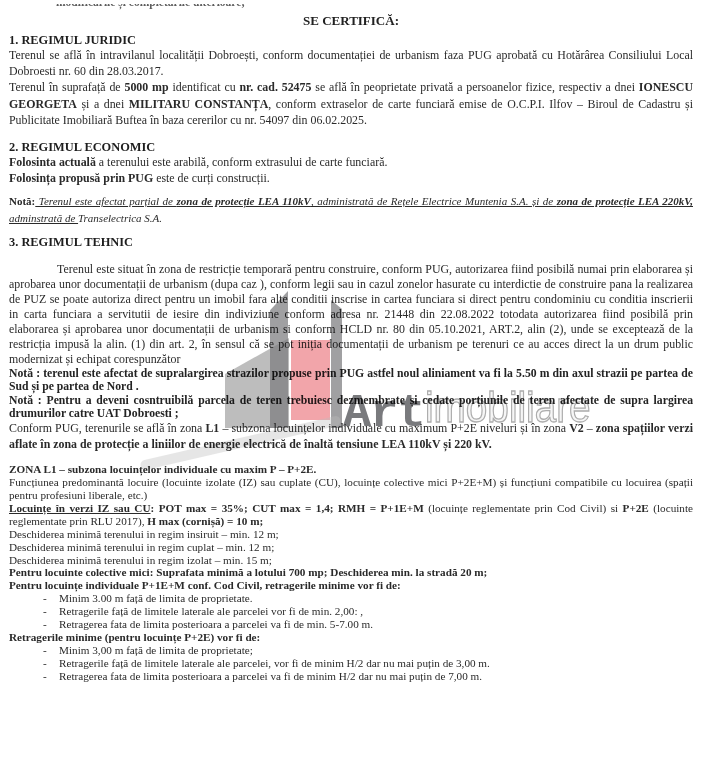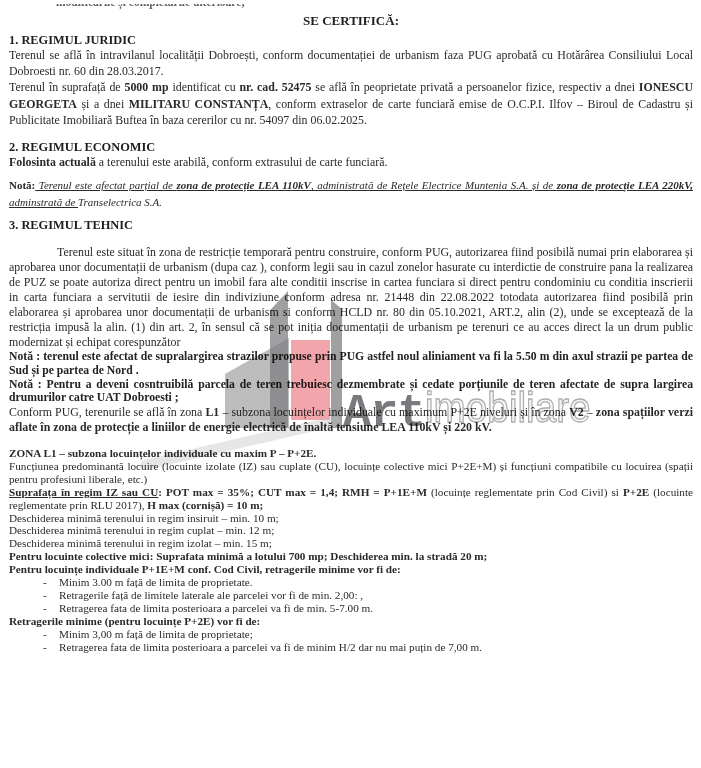--- a/index.html
+++ b/index.html
@@ -70,44 +70,46 @@
     </div>
 
     <div class="title">SE CERTIFICĂ:</div>
 
     <div class="h h-juridic">1. REGIMUL JURIDIC</div>
     <p class="body12">Terenul se află în intravilanul localității Dobroești, conform documentației de urbanism faza PUG aprobată cu Hotărârea Consiliului Local Dobroesti nr. 60 din 28.03.2017.</p>
     <p class="body12"><span>Terenul în suprafață de </span><span class="b">5000 mp</span><span> identificat cu </span><span class="b">nr. cad. 52475</span><span> se află în peoprietate privată a persoanelor fizice, respectiv a dnei </span><span class="b">IONESCU GEORGETA</span><span> și a dnei </span><span class="b">MILITARU CONSTANȚA</span><span>, conform extraselor de carte funciară emise de O.C.P.I. Ilfov – Biroul de Cadastru și Publicitate Imobiliară Buftea în baza cererilor cu nr. 54097 din 06.02.2025.</span></p>
 
     <div class="h h-economic">2. REGIMUL ECONOMIC</div>
     <p class="line12"><span class="b">Folosinta actuală</span><span> a terenului este arabilă, conform extrasului de carte funciară.</span></p>
+    <p class="line12"><span class="b">Folosința propusă prin PUG</span><span> este de curți construcții.</span></p>
 
     <p class="nota-eco"><span class="b">Notă:</span><span class="i u"> Terenul este afectat parțial de </span><span class="b i u">zona de protecție LEA 110kV</span><span class="i u">, administrată de Rețele Electrice Muntenia S.A. și de </span><span class="b i u">zona de protecție LEA 220kV,</span><span class="i u"> adminstrată de </span><span class="i">Transelectrica S.A.</span></p>
 
     <div class="h h-tehnic">3. REGIMUL TEHNIC</div>
     <p class="tehnic-para">Terenul este situat în zona de restricție temporară pentru construire, conform PUG, autorizarea fiind posibilă numai prin elaborarea și aprobarea unor documentații de urbanism (dupa caz ), conform legii  sau in cazul  zonelor hasurate cu interdictie de construire pana la realizarea de PUZ se poate autoriza direct pentru un imobil  fara alte conditii inscrise in cartea funciara si direct pentru condominiu cu conditia inscrierii in carta funciara a servitutii de iesire din indiviziune conform adresa nr. 21448 din 22.08.2022 totodata autorizarea fiind posibilă prin elaborarea și aprobarea unor documentații de urbanism si conform HCLD nr. 80 din 05.10.2021, ART.2, alin (2), unde se exceptează de la restricția impusă la alin. (1) din art. 2, în sensul că se pot iniția documentații de urbanism pe terenuri ce au acces direct la un drum public modernizat și echipat corespunzător</p>
     <p class="nota-tehnic">Notă : terenul  este afectat de supralargirea strazilor propuse prin PUG astfel noul aliniament va fi la 5.50 m din axul strazii pe partea de Sud  și pe partea de Nord .</p>
     <p class="nota-tehnic">Notă : Pentru a deveni cosntruibilă parcela de teren trebuiesc  dezmembrate și cedate porțiunile de teren afectate de supra largirea drumurilor catre UAT Dobroesti ;</p>
 
     <p class="conform"><span>Conform PUG, terenurile se află în zona </span><span class="b">L1</span><span> – subzona locuințelor individuale cu maximum P+2E niveluri și în zona </span><span class="b">V2</span><span> – </span><span class="b">zona spațiilor verzi aflate în zona de protecție a liniilor de energie electrică de înaltă tensiune LEA 110kV și 220 kV.</span></p>
 
     <div class="zona">
       <p class="b">ZONA L1 – subzona locuințelor individuale cu maxim P – P+2E.</p>
       <p class="jst">Funcțiunea predominantă locuire (locuinte izolate (IZ) sau cuplate (CU), locuințe colective mici P+2E+M) și funcțiuni compatibile cu locuirea (spații pentru profesiuni liberale, etc.)</p>
-      <p class="jst"><span class="b u">Suprafața în regim IZ sau CU</span><span class="b">: </span><span class="b">POT max = 35%; CUT max = 1,4; RMH = P+1E+M </span><span>(locuințe reglementate prin Cod Civil) si </span><span class="b">P+2E</span><span> (locuinte reglementate prin RLU 2017), </span><span class="b">H max (cornișă) = 10 m;</span></p>
-      <p>Deschiderea minimă terenului in regim insiruit – min. 10 m;</p>
+      <p class="jst"><span class="b u">Locuințe în verzi IZ sau CU</span><span class="b">: </span><span class="b">POT max = 35%; CUT max = 1,4; RMH = P+1E+M </span><span>(locuințe reglementate prin Cod Civil) si </span><span class="b">P+2E</span><span> (locuinte reglementate prin RLU 2017), </span><span class="b">H max (cornișă) = 10 m;</span></p>
+      <p>Deschiderea minimă terenului in regim insiruit – min. 12 m;</p>
       <p>Deschiderea minimă terenului in regim cuplat – min. 12 m;</p>
       <p>Deschiderea minimă terenului in regim izolat – min. 15 m;</p>
       <p class="b">Pentru locuinte colective mici: Suprafata minimă a lotului 700 mp; Deschiderea min. la stradă 20 m;</p>
       <p class="b">Pentru locuințe individuale P+1E+M conf. Cod Civil, retragerile minime vor fi de:</p>
       <p class="bullet">Minim 3.00 m față de limita de proprietate.</p>
       <p class="bullet">Retragerile față de limitele laterale ale parcelei vor fi de min. 2,00: ,</p>
       <p class="bullet">Retragerea fata de limita posterioara a parcelei va fi de min. 5-7.00 m.</p>
       <p class="b">Retragerile minime (pentru locuințe P+2E) vor fi de:</p>
       <p class="bullet">Minim 3,00 m față de limita de proprietate;</p>
+      <p class="bullet">Retragerile față de limitele laterale ale parcelei, vor fi de minim H/2 dar nu mai puțin de 3,00 m.</p>
       <p class="bullet">Retragerea fata de limita posterioara a parcelei va fi de minim H/2 dar nu mai puțin de 7,00 m.</p>
     </div>
   </div>
 
   <div class="watermark">
     <div class="wm wm-wedge"></div>
     <div class="wm wm-bar-left"></div>
     <div class="wm wm-red"></div>
     <div class="wm wm-bar-right"></div>
     <div class="wm wm-tail"></div>

